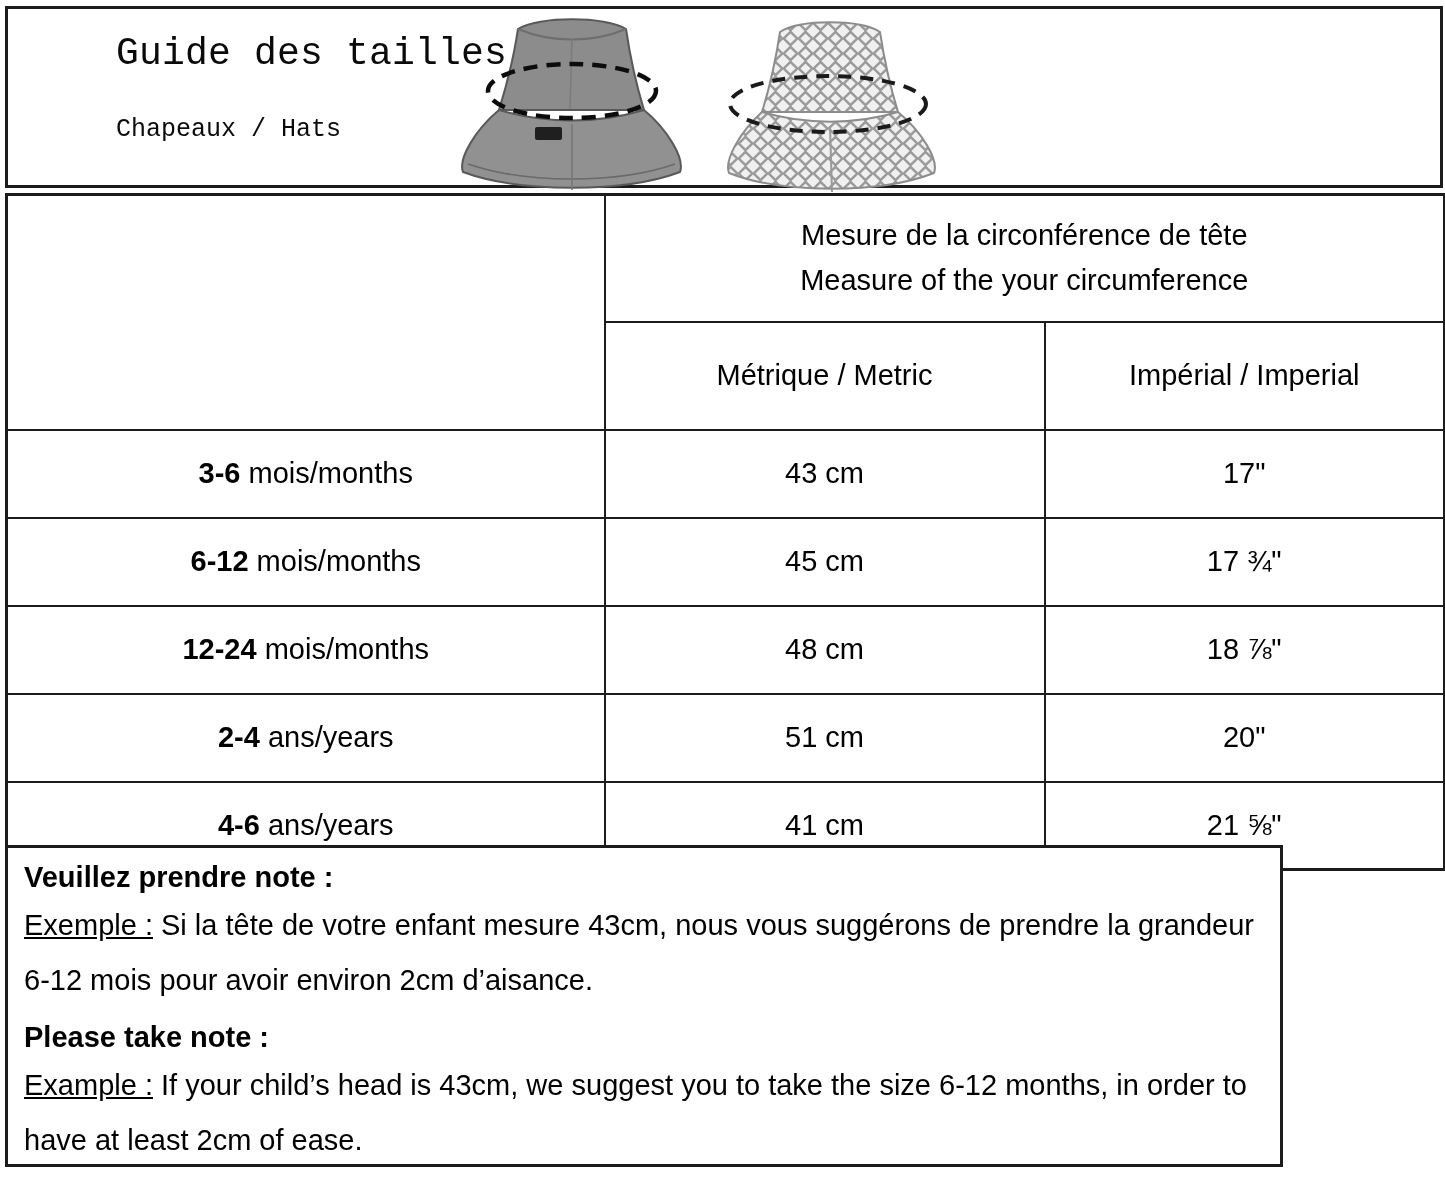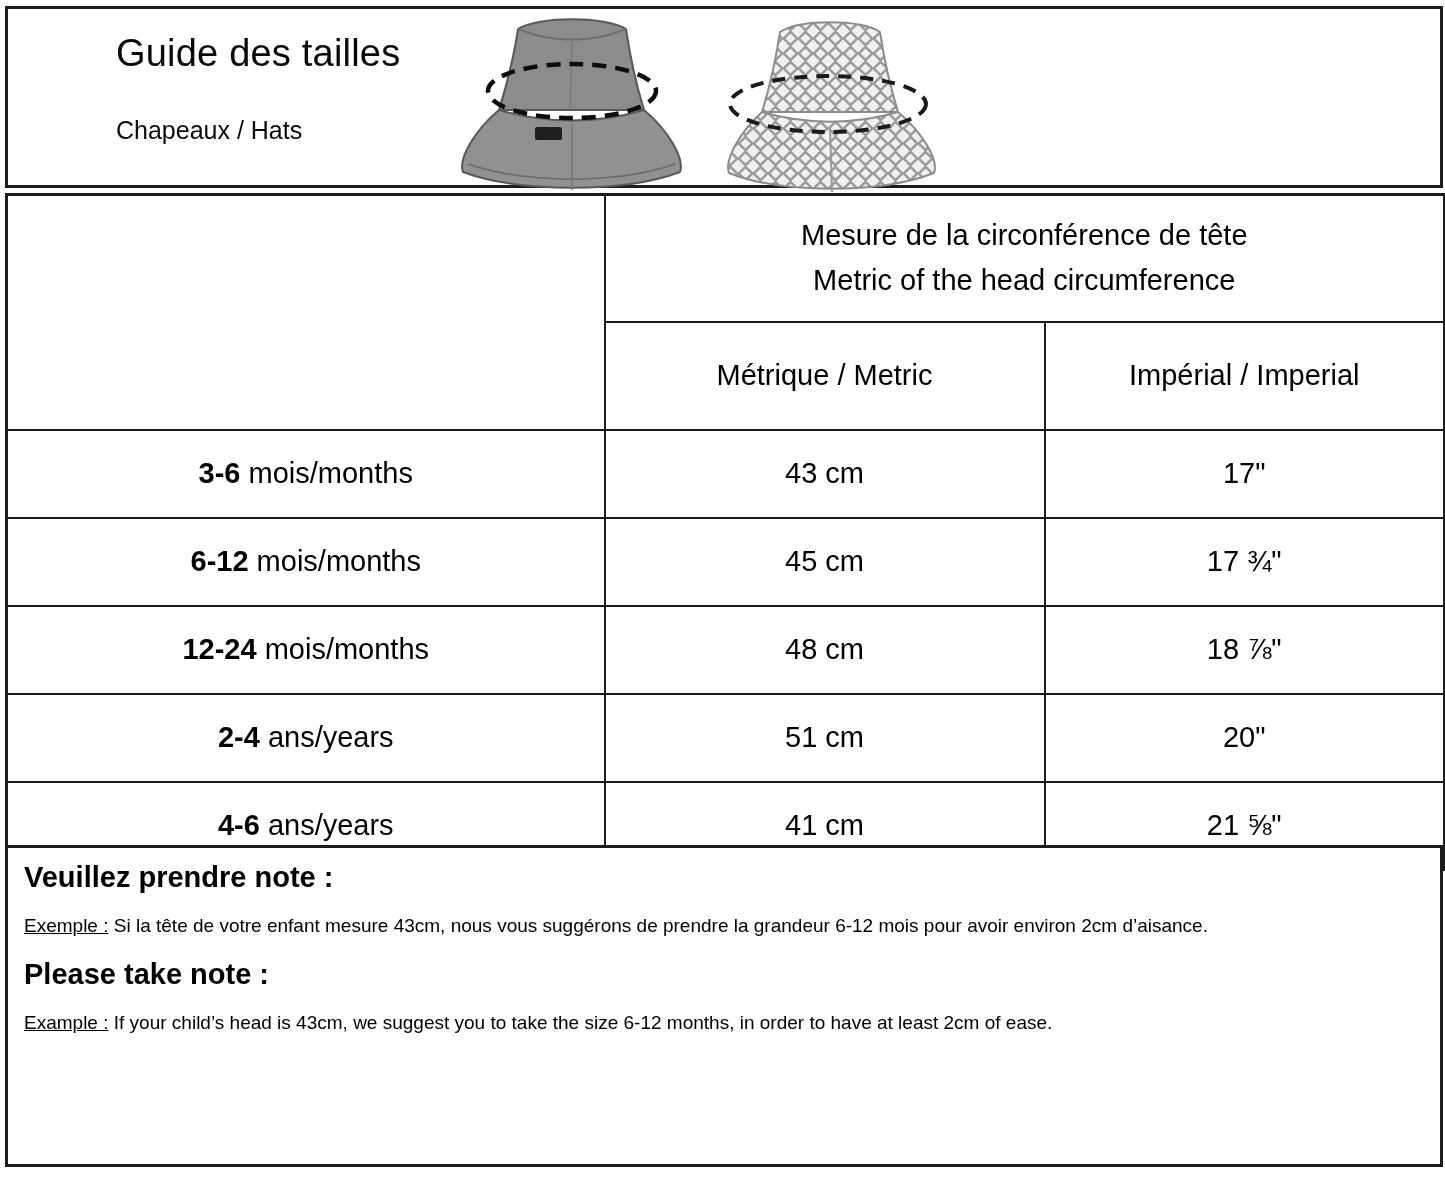--- a/index.html
+++ b/index.html
@@ -7,21 +7,21 @@
   body {
     width:1445px; height:1177px;
     font-family:"Liberation Sans", sans-serif;
     color:#000;
   }
   .page { position:relative; width:1445px; height:1177px; background:#fff; overflow:hidden; }
 
   
   .header-box {
     position:absolute; left:5px; top:6px; width:1438px; height:182px;
-    border:3px solid #1c1c1c; background:#fff;
+    border:3px solid #1c1c1c; background:#fff;font-family:Liberation Mono, monospace;
   }
   .titles { position:absolute; left:108px; top:18px; }
   .title { font-size:38px; line-height:53px; color:#0a0a0a; letter-spacing:0.2px; }
   .subtitle { font-size:25px; line-height:36px; color:#0a0a0a;margin-top:32px; }
   .hat { position:absolute; }
   .hat-plain { left:430px; top:3px; }
   .hat-pattern { left:700px; top:7px; }
 
   
   .size-table {
@@ -37,27 +37,27 @@
   .col-size { width:598px; }
   .col-metric { width:440px; }
   .col-imperial { width:400px; }
   .th-merged { height:127px; line-height:45px; }
   .th-sub { height:108px; }
   .data-row td { height:88px; }
   .size-num { font-weight:bold;text-align:center; }
 
   
   .notes-box {
-    position:absolute; left:5px; top:845px; width:1438px; height:322px;
+    position:absolute; left:5px; top:845px; width:1278px; height:322px;
     border:3px solid #1c1c1c; background:#fff;
     padding:8px 16px 0 16px;
   }
   .note-heading { font-size:29px; font-weight:bold; line-height:42px; color:#000; }
-  .note-heading.en { }
-  .note-body { font-size:19px; line-height:55px; color:#000; }
+  .note-heading.en { margin-top:8px; }
+  .note-body { font-size:29px; line-height:55px; color:#000; }
   .note-label { text-decoration:underline; }
 </style>
 </head>
 <body>
 
 <div class="page">
 
   <div class="header-box">
     <div class="titles">
       <div class="title">Guide des tailles</div>
@@ -93,21 +93,21 @@
     <colgroup>
       <col class="col-size">
         <col class="col-metric">
         <col class="col-imperial">
     </colgroup>
     <tbody>
       <tr>
         <td rowspan="2"></td>
         <td colspan="2" class="th-merged">
           <span>Mesure de la circonférence de tête</span><br>
-          <span>Metric of the head circumference</span>
+          <span>Measure of the your circumference</span>
         </td>
       </tr>
       <tr>
         <td class="th-sub">Métrique / Metric</td>
         <td class="th-sub">Impérial / Imperial</td>
       </tr>
 
       <tr class="data-row">
         <td><span class="size-num">3-6</span> <span>mois/months</span></td>
         <td>43 cm</td>

